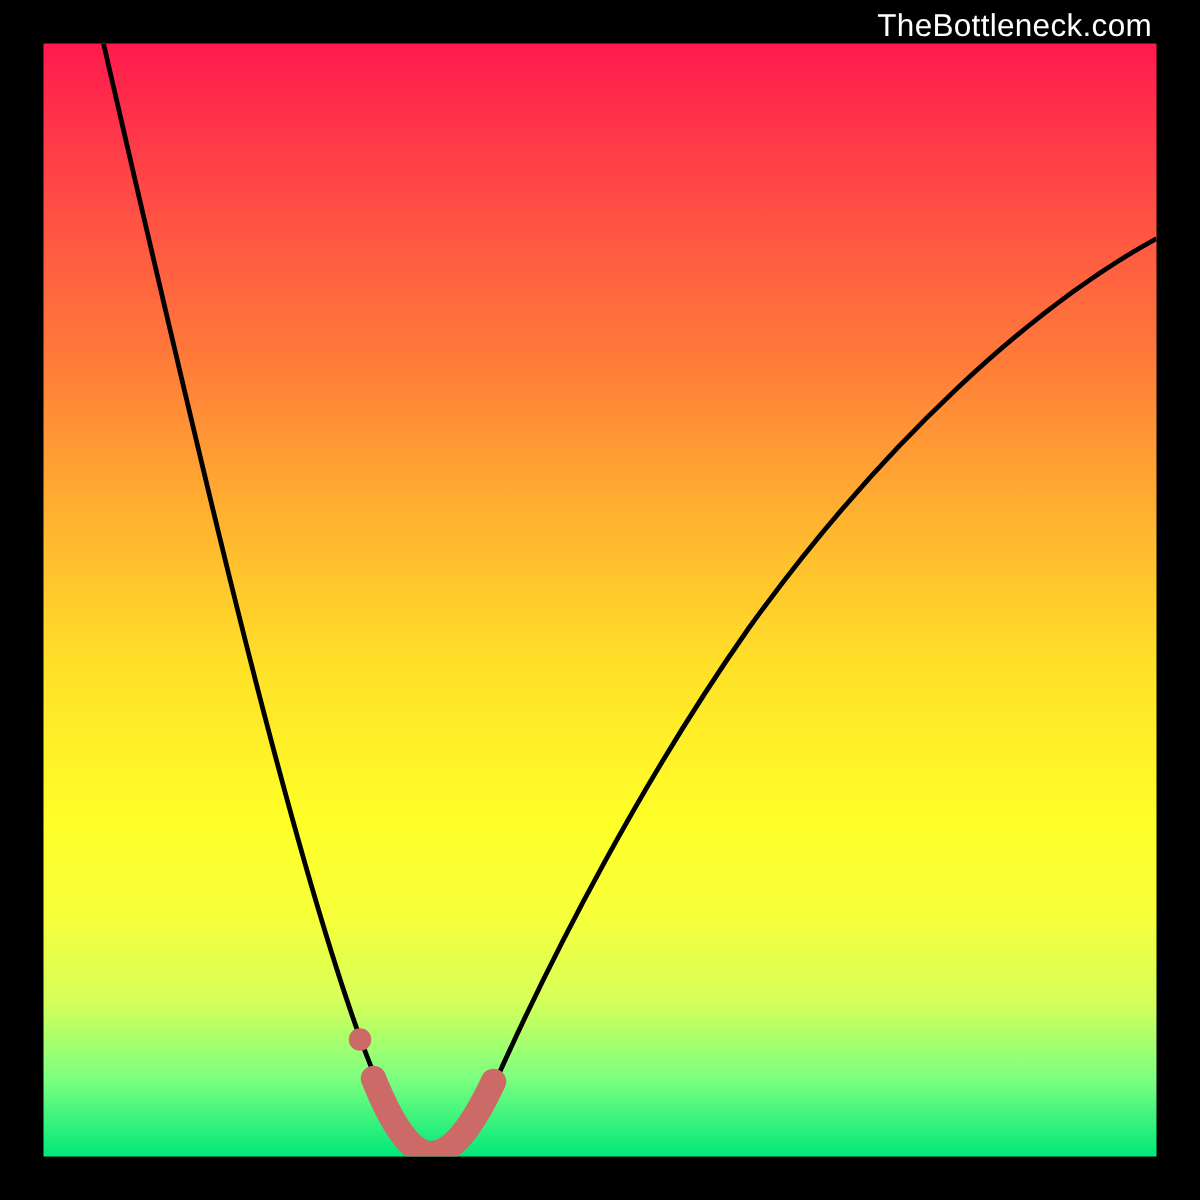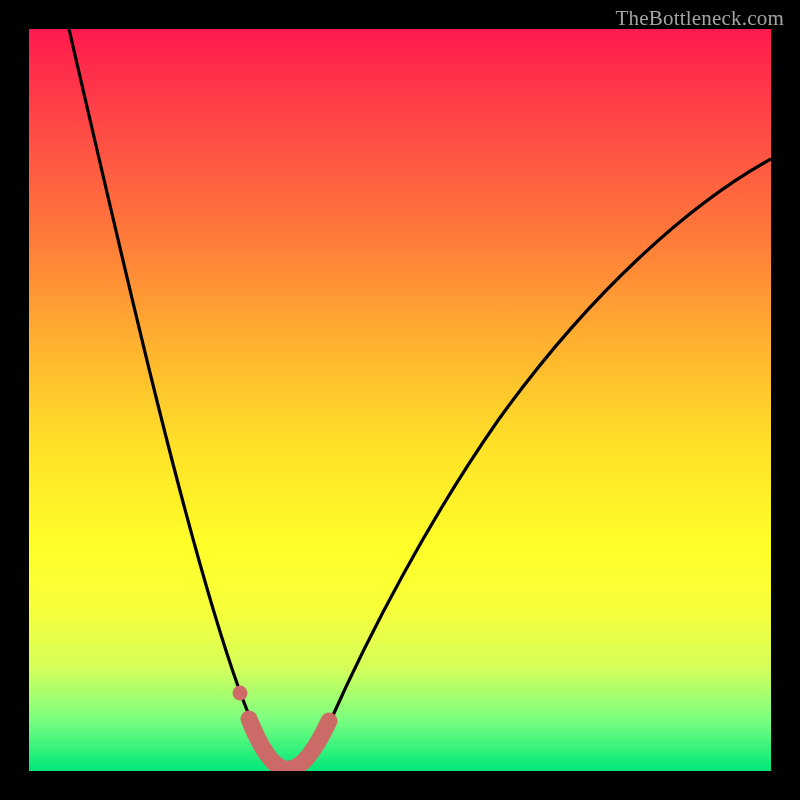--- a/index.html
+++ b/index.html
@@ -24,24 +24,24 @@
       #ffe128 56%,
       #ffff28 70%,
       #f8ff3a 78%,
       #d6ff5a 86%,
       #7cff80 93%,
       #00e87a 100%);
   }
   .watermark {
     position: absolute;
     top: 6px;
-    right: 16px;
-    font-family: Liberation Serif, serif;
+    right: 32px;
+    font-family: Liberation Sans, sans-serif;
     font-size: 21px;
-    color: #a3a3a3;
+    color: #ffffff;
     letter-spacing: 0.2px;
   }
   svg.curve {
     position: absolute;
     left: 0;
     top: 0;
     width: 742px;
     height: 742px;
   }
 </style>

